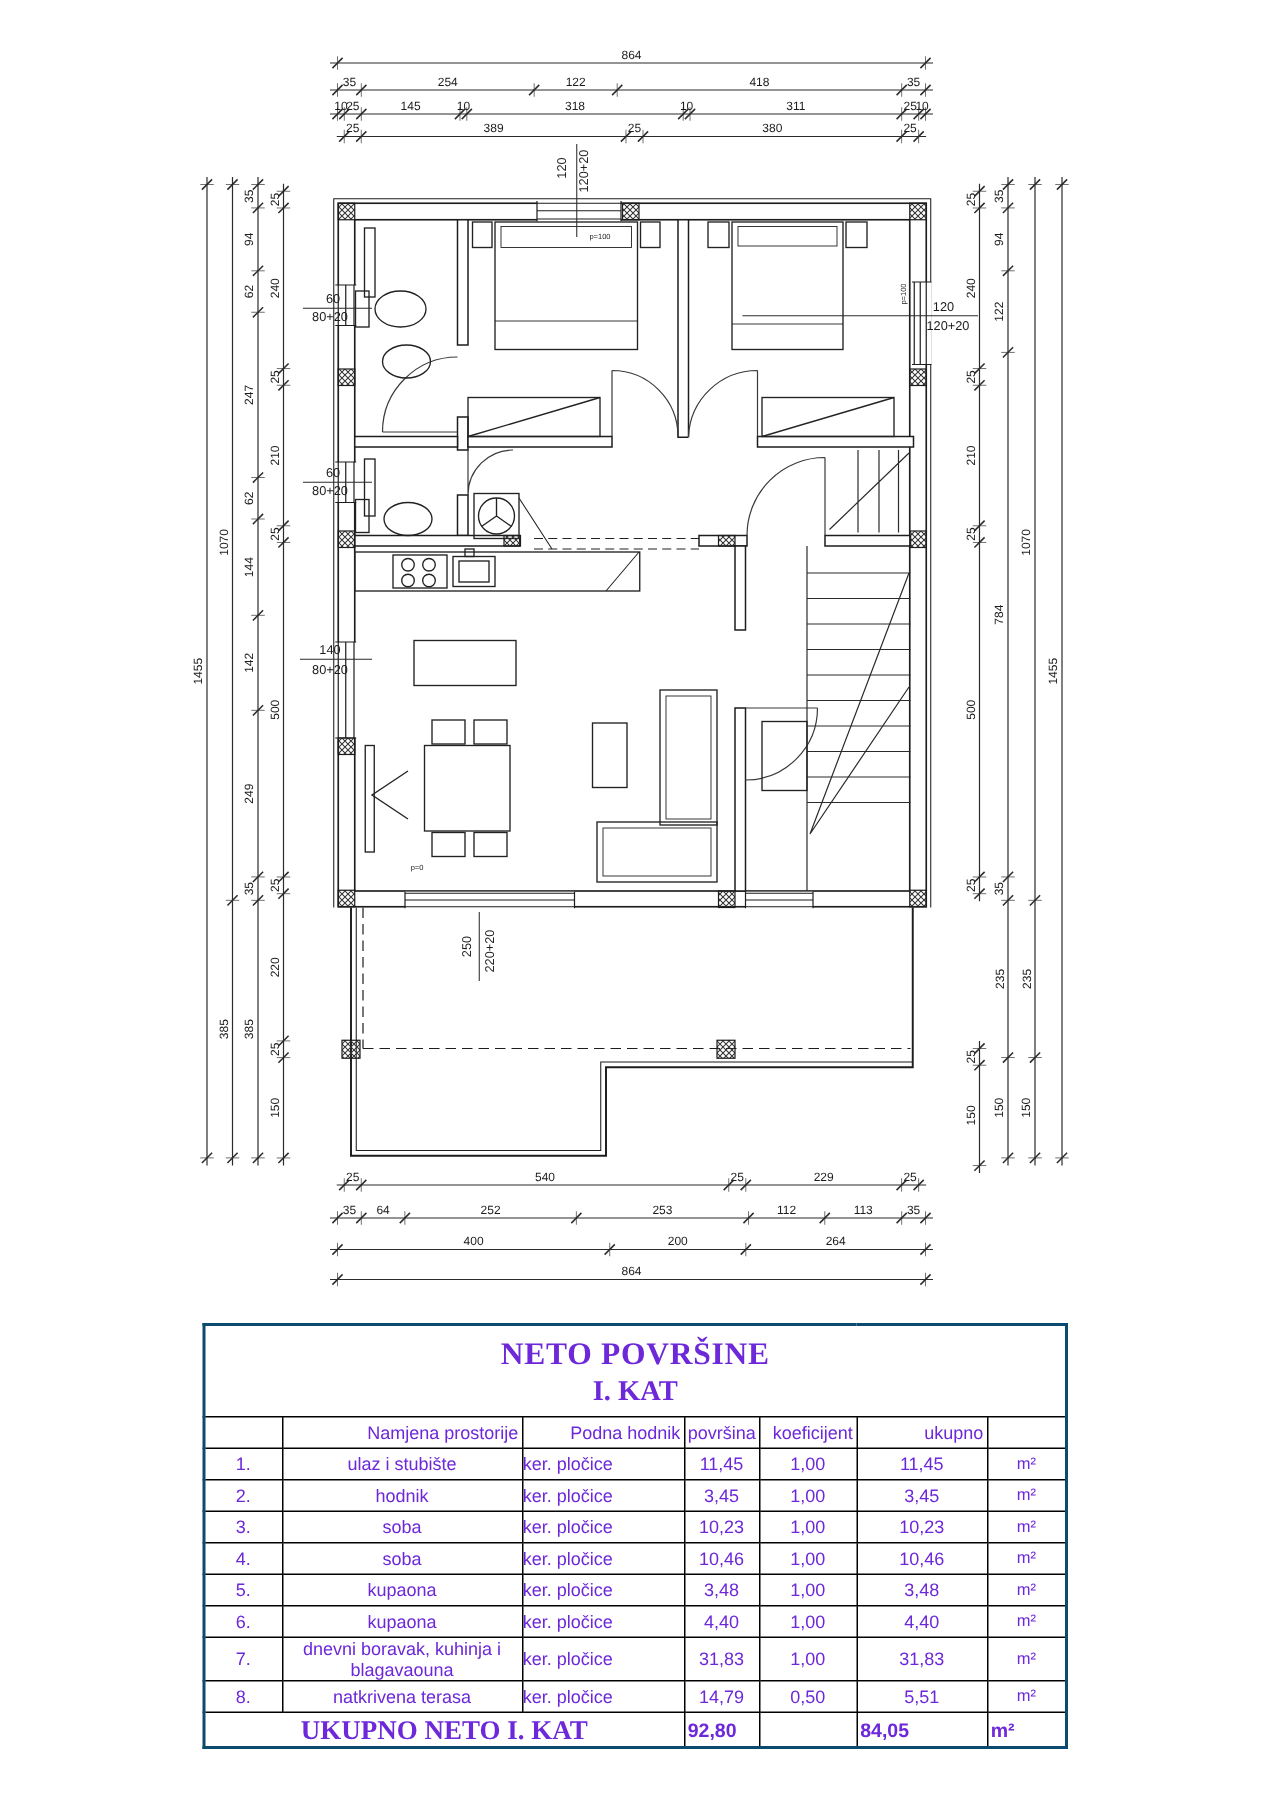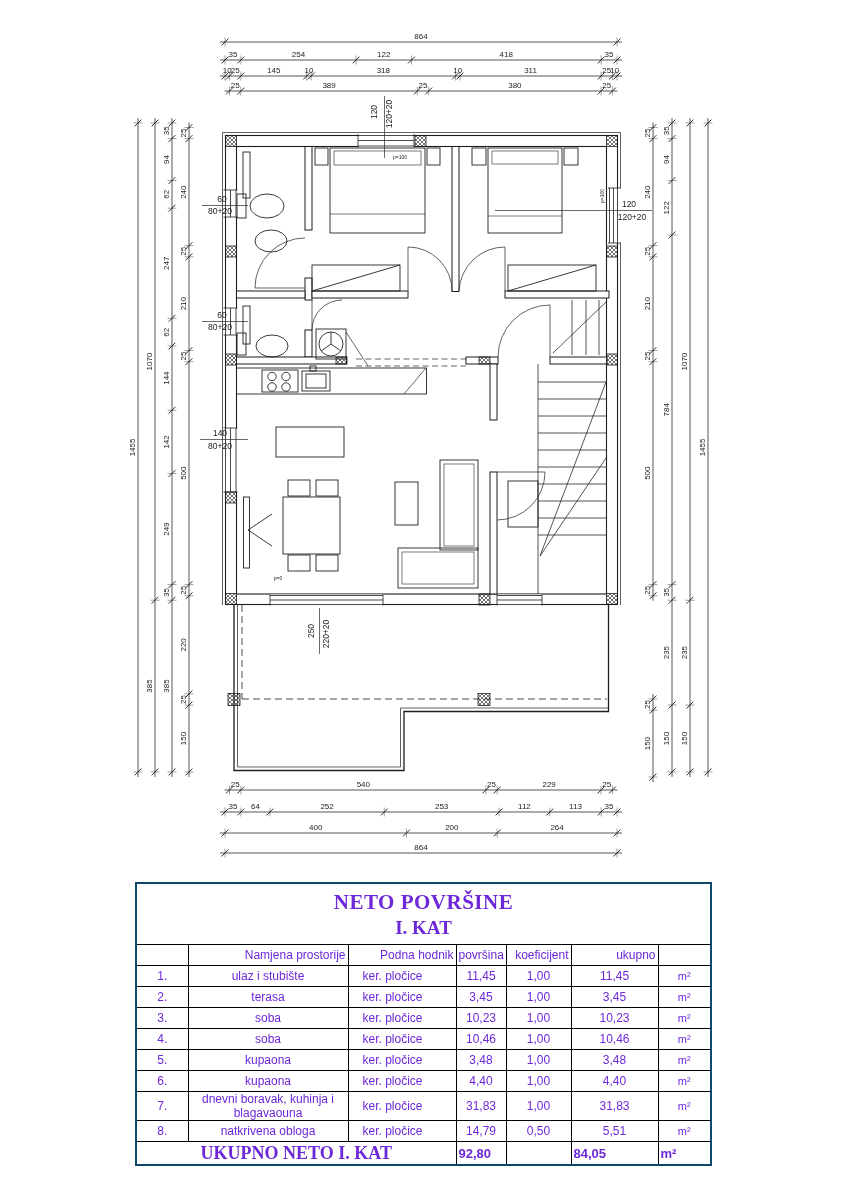--- a/index.html
+++ b/index.html
@@ -9,21 +9,21 @@
   .tablewrap{position:absolute;left:135px;top:882px;width:575px;}
   table.areas{border-collapse:collapse;width:575px;table-layout:fixed;
               border:2px solid #0c4a6e;font-size:12px;color:#6d28d9;}
   table.areas td,table.areas th{border:1px solid #000;padding:0 2px;overflow:hidden;}
   tr.title-row td{border:1px solid #000;height:60px;text-align:center;vertical-align:middle;}
   .t1,.t2{font-family:"Liberation Serif",serif;font-weight:bold;}
   .t1{font-size:21px;letter-spacing:.5px;}
   .t2{font-size:19px;margin-top:2px;text-align:center;}
   tr.head-row th{height:20px;font-weight:normal;font-size:12px;text-align:right;}
   table.areas tbody td{height:20px;text-align:center;}
-  table.areas td.c-floor{text-align:left;padding-left:14px;}
+  table.areas td.c-floor{text-align:left;padding-left:0;}
   table.areas td.c-unit{font-size:11px;}
   tr.total-row td{height:22px;}
   .tot-label{font-family:"Liberation Serif",serif;font-weight:bold;font-size:18px;text-align:center;}
   .tot-num{font-weight:bold;font-size:13px;text-align:left;}
 </style>
 </head>
 <body>
 
 <div class="page">
 
@@ -526,21 +526,21 @@
             <td class="c-num">1.</td>
             <td class="c-name">ulaz i stubište</td>
             <td class="c-floor">ker. pločice</td>
             <td class="c-area">11,45</td>
             <td class="c-coef">1,00</td>
             <td class="c-total">11,45</td>
             <td class="c-unit">m²</td>
           </tr>
           <tr>
             <td class="c-num">2.</td>
-            <td class="c-name">terasa</td>
+            <td class="c-name">hodnik</td>
             <td class="c-floor">ker. pločice</td>
             <td class="c-area">3,45</td>
             <td class="c-coef">1,00</td>
             <td class="c-total">3,45</td>
             <td class="c-unit">m²</td>
           </tr>
           <tr>
             <td class="c-num">3.</td>
             <td class="c-name">soba</td>
             <td class="c-floor">ker. pločice</td>
@@ -580,21 +580,21 @@
             <td class="c-num">7.</td>
             <td class="c-name">dnevni boravak, kuhinja i blagavaouna</td>
             <td class="c-floor">ker. pločice</td>
             <td class="c-area">31,83</td>
             <td class="c-coef">1,00</td>
             <td class="c-total">31,83</td>
             <td class="c-unit">m²</td>
           </tr>
           <tr>
             <td class="c-num">8.</td>
-            <td class="c-name">natkrivena obloga</td>
+            <td class="c-name">natkrivena terasa</td>
             <td class="c-floor">ker. pločice</td>
             <td class="c-area">14,79</td>
             <td class="c-coef">0,50</td>
             <td class="c-total">5,51</td>
             <td class="c-unit">m²</td>
           </tr>
         </tbody>
     <tfoot>
       <tr class="total-row">
         <td colspan="3" class="tot-label">UKUPNO NETO I. KAT</td>

